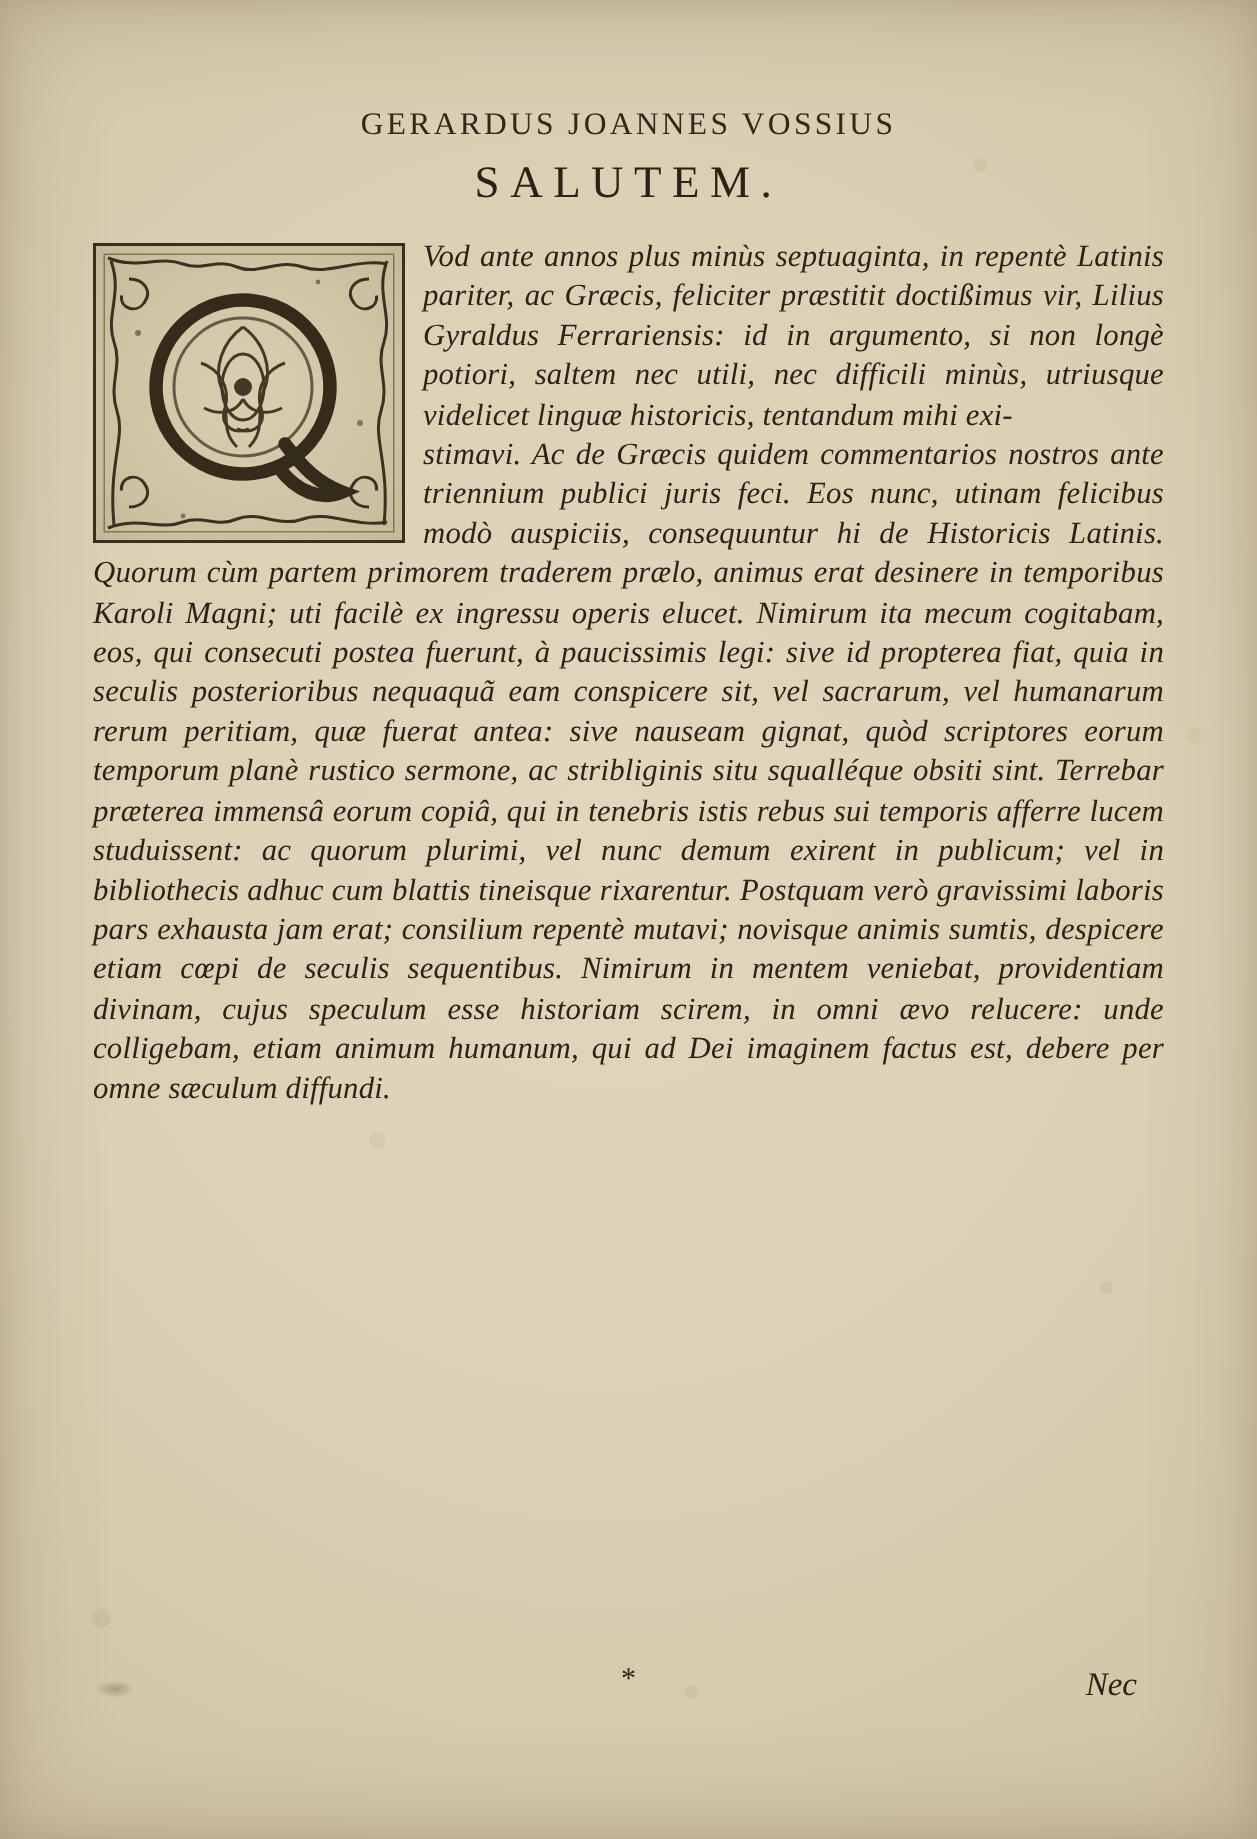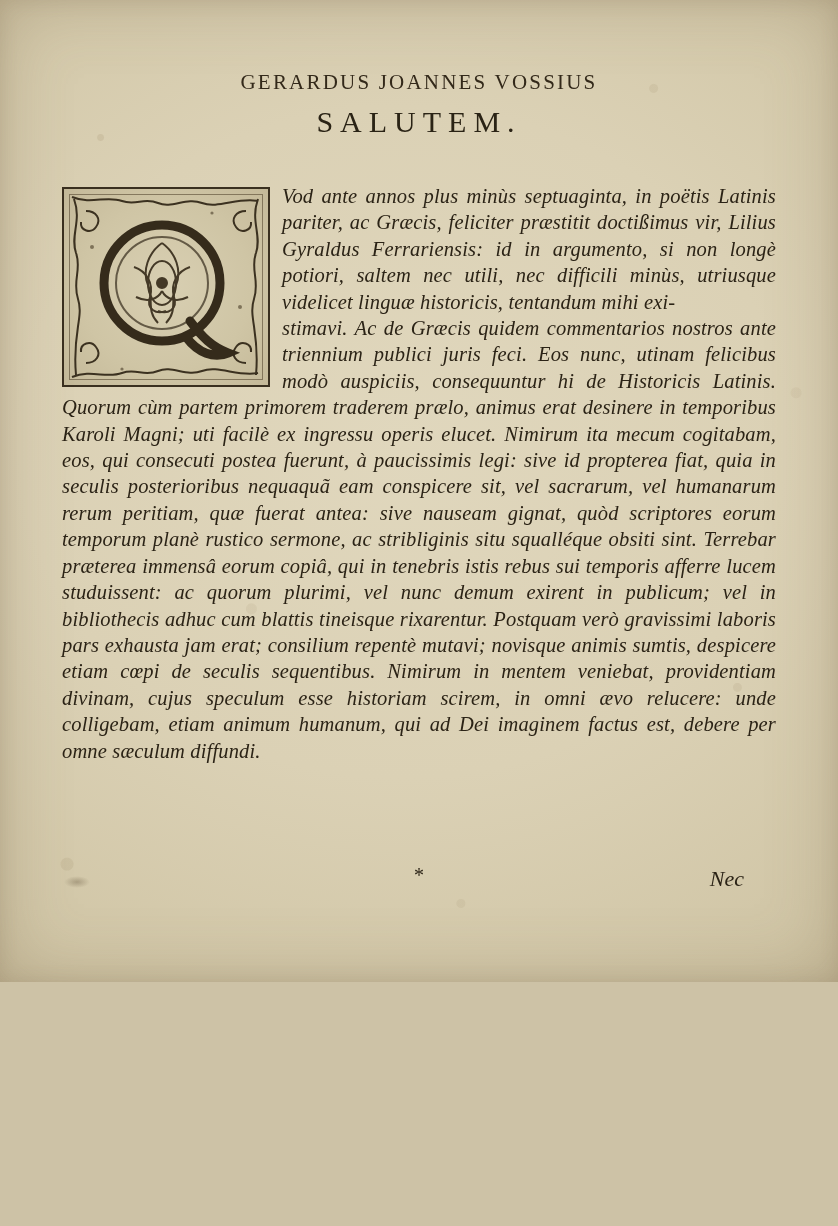--- a/index.html
+++ b/index.html
@@ -9,21 +9,21 @@
   body {
     width: 838px;
     height: 1226px;
     background: #cdc2a6;
     font-family: "Liberation Serif", serif;
     overflow: hidden;
   }
   .page {
     position: relative;
     width: 838px;
-    height: 982px;
+    height: 1226px;
     background:
       radial-gradient(ellipse 120% 90% at 48% 45%, #e0d7bd 0%, #dbd1b5 38%, #cfc4a4 72%, #bfb294 100%);
     box-sizing: border-box;
   }
   
   .grain {
     position: absolute;
     inset: 0;
     pointer-events: none;
     background-image:
@@ -71,21 +71,21 @@
     color: #2a2315;
     line-height: 1.05;
     margin-bottom: 16px;
     white-space: nowrap;
   }
   .subtitle-line {
     font-family: "Liberation Serif", serif;
     font-size: 30px;
     letter-spacing: 7px;
     color: #2a2315;
-    margin-bottom: 44px;
+    margin-bottom: 19px;
     white-space: nowrap;
   }
 
   
   .initial-wrap {
     float: left;
     width: 208px;
     height: 200px;
     margin: 4px 12px 2px 0;
     position: relative;
@@ -132,21 +132,21 @@
   }
   .asterisk {
     position: absolute;
     left: 50%;
     transform: translateX(-50%);
     top: 0;
     font-size: 20px;
   }
   .catchword {
     position: absolute;
-    right: 32px;
+    right: 18px;
     top: 2px;
     font-style: italic;
     font-size: 22px;
     margin-left: 48px;
   }
   .smudge {
     position: absolute;
     left: 2px;
     bottom: 16px;
     width: 26px;
@@ -204,21 +204,21 @@
         <g fill="#4a3d28" opacity="0.6">
           <circle cx="30" cy="60" r="2"></circle>
           <circle cx="178" cy="120" r="2"></circle>
           <circle cx="60" cy="182" r="1.6"></circle>
           <circle cx="150" cy="26" r="1.6"></circle>
         </g>
       </svg>
     </div>
 
     <div class="body-text">
-      <span class="lead">Vod ante annos plus minùs septuaginta, in poëtis Latinis pariter, ac Græcis, feliciter præstitit doctißimus vir, Lilius Gyraldus Ferrariensis: id in argumento, si non longè potiori, saltem nec utili, nec difficili minùs, utriusque videlicet linguæ historicis, tentandum mihi exi-</span>
+      <span class="lead">Vod ante annos plus minùs septuaginta, in repentè Latinis pariter, ac Græcis, feliciter præstitit doctißimus vir, Lilius Gyraldus Ferrariensis: id in argumento, si non longè potiori, saltem nec utili, nec difficili minùs, utriusque videlicet linguæ historicis, tentandum mihi exi-</span>
     </div>
 
     <div class="body-text para-after">stimavi. Ac de Græcis quidem commentarios nostros ante triennium publici juris feci. Eos nunc, utinam felicibus modò auspiciis, consequuntur hi de Historicis Latinis. Quorum cùm partem primorem traderem prælo, animus erat desinere in temporibus Karoli Magni; uti facilè ex ingressu operis elucet. Nimirum ita mecum cogitabam, eos, qui consecuti postea fuerunt, à paucissimis legi: sive id propterea fiat, quia in seculis posterioribus nequaquã eam conspicere sit, vel sacrarum, vel humanarum rerum peritiam, quæ fuerat antea: sive nauseam gignat, quòd scriptores eorum temporum planè rustico sermone, ac stribliginis situ squalléque obsiti sint. Terrebar præterea immensâ eorum copiâ, qui in tenebris istis rebus sui temporis afferre lucem studuissent: ac quorum plurimi, vel nunc demum exirent in publicum; vel in bibliothecis adhuc cum blattis tineisque rixarentur. Postquam verò gravissimi laboris pars exhausta jam erat; consilium repentè mutavi; novisque animis sumtis, despicere etiam cœpi de seculis sequentibus. Nimirum in mentem veniebat, providentiam divinam, cujus speculum esse historiam scirem, in omni ævo relucere: unde colligebam, etiam animum humanum, qui ad Dei imaginem factus est, debere per omne sæculum diffundi.</div>
 
   </div>
 
   <div class="footer">
     <div class="asterisk">*</div>
     <div class="catchword">Nec</div>
     <div class="smudge"></div>

